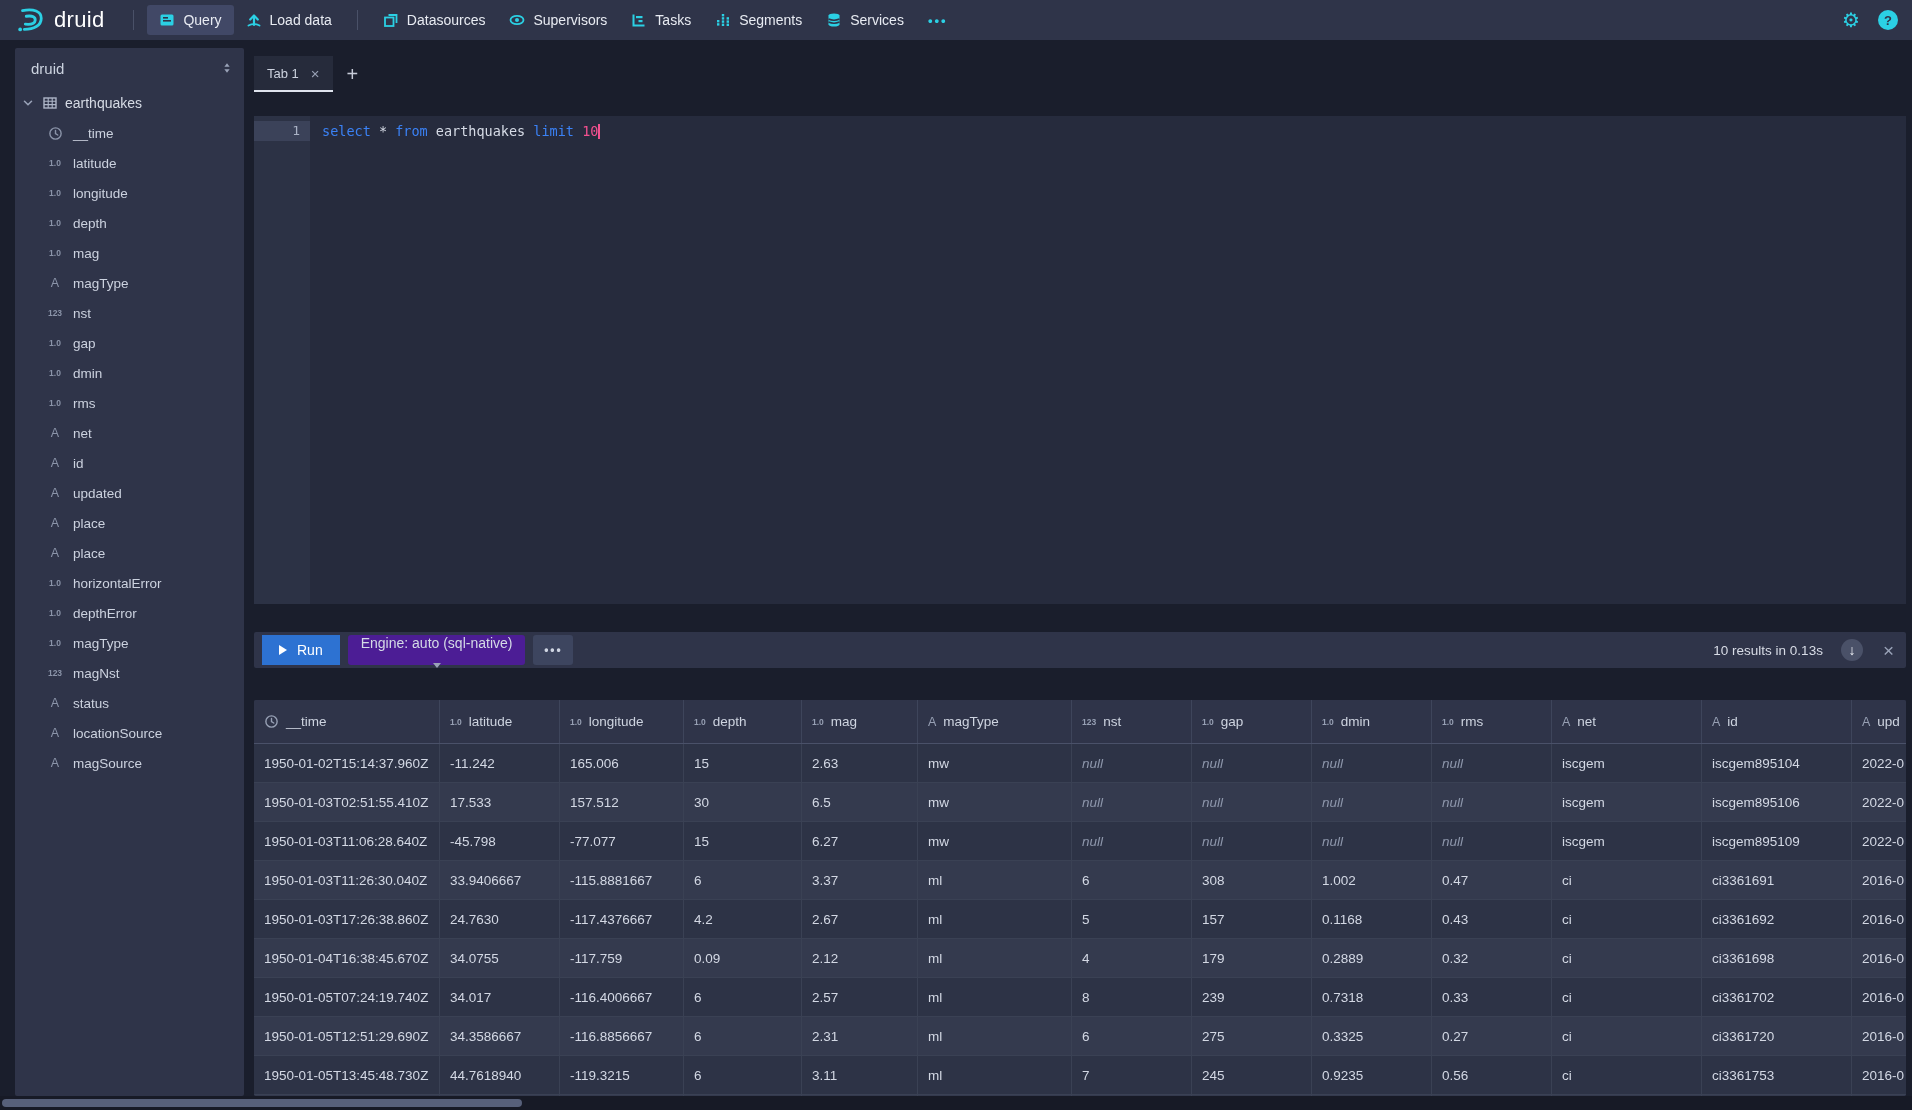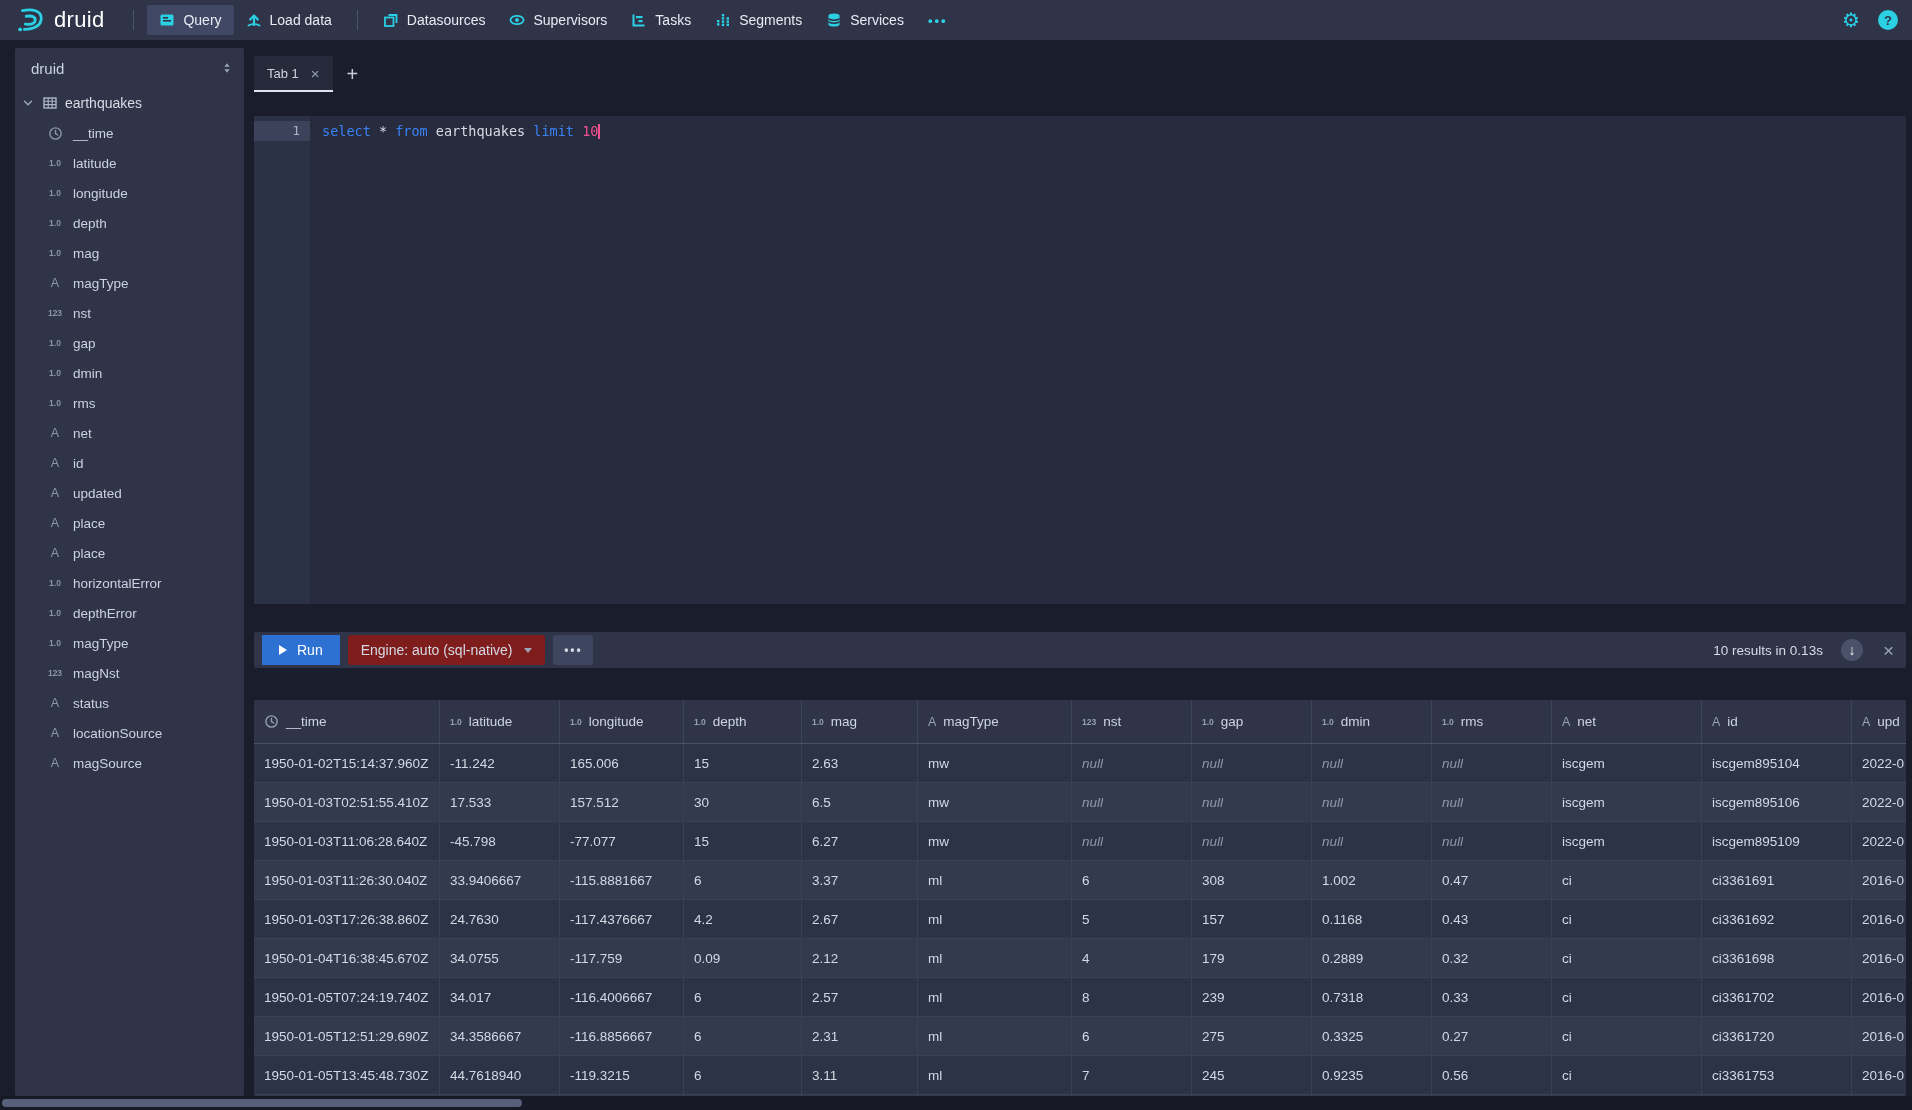--- a/index.html
+++ b/index.html
@@ -51,22 +51,22 @@
   .code { padding:5px 0 0 12px; font:13.5px/20px "DejaVu Sans Mono", monospace; white-space:pre; }
   .tok.kw { color:#3b82f6; }
   .tok.plain { color:#d6dbe6; }
   .tok.num { color:#f2508f; }
   .cursor { display:inline-block; width:2px; height:15px; background:#f2508f; vertical-align:text-bottom; }
   
   .runbar { height:36px; margin-top:4px; background:#2f3449; display:flex; align-items:center; padding:0 12px 0 8px; gap:8px; border-radius:2px; }
   .btn-run { background:#2d72d2; color:#fff; height:30px; border-radius:0; display:flex; align-items:center; gap:10px;
              padding:0 17px; font-size:14px; cursor:pointer; }
   .play { width:0; height:0; border-left:8px solid #ffffff; border-top:5px solid transparent; border-bottom:5px solid transparent; }
-  .btn-engine { background:#7f1d1d; color:#d4dae6; height:30px; border-radius:3px; padding:0 13px; display:flex;
-                gap:12px; align-items:center; font-size:14px; cursor:pointer; }
+  .btn-engine { background:#4c1d95; color:#d4dae6; height:30px; border-radius:3px; padding:0 13px; display:flex;
+                gap:12px; align-items:center; font-size:14px; cursor:pointer;flex-direction:column; }
   .caret { width:0; height:0; border-top:5px solid #9aa3b8; border-left:4.5px solid transparent; border-right:4.5px solid transparent; }
   .btn-more { background:#3d455f; width:40px; height:30px; border-radius:3px; color:#cfd5e2; display:flex;
               align-items:center; justify-content:center; letter-spacing:2px; font-size:12px; font-weight:bold; cursor:pointer; }
   .spacer { flex:1; }
   .results-text { color:#d8dce6; font-size:13.5px; margin-right:10px; }
   .dl { width:22px; height:22px; border-radius:50%; background:#4a5168; color:#eef1f6; display:flex;
         align-items:center; justify-content:center; font-size:14px; font-weight:bold; cursor:pointer; }
   .run-close { color:#9aa3b8; font-size:19px; margin-left:12px; cursor:pointer; line-height:1; }
   
   .results { height:396px; margin-top:8px; background:#2f3449; overflow:hidden; border-radius:2px; }

